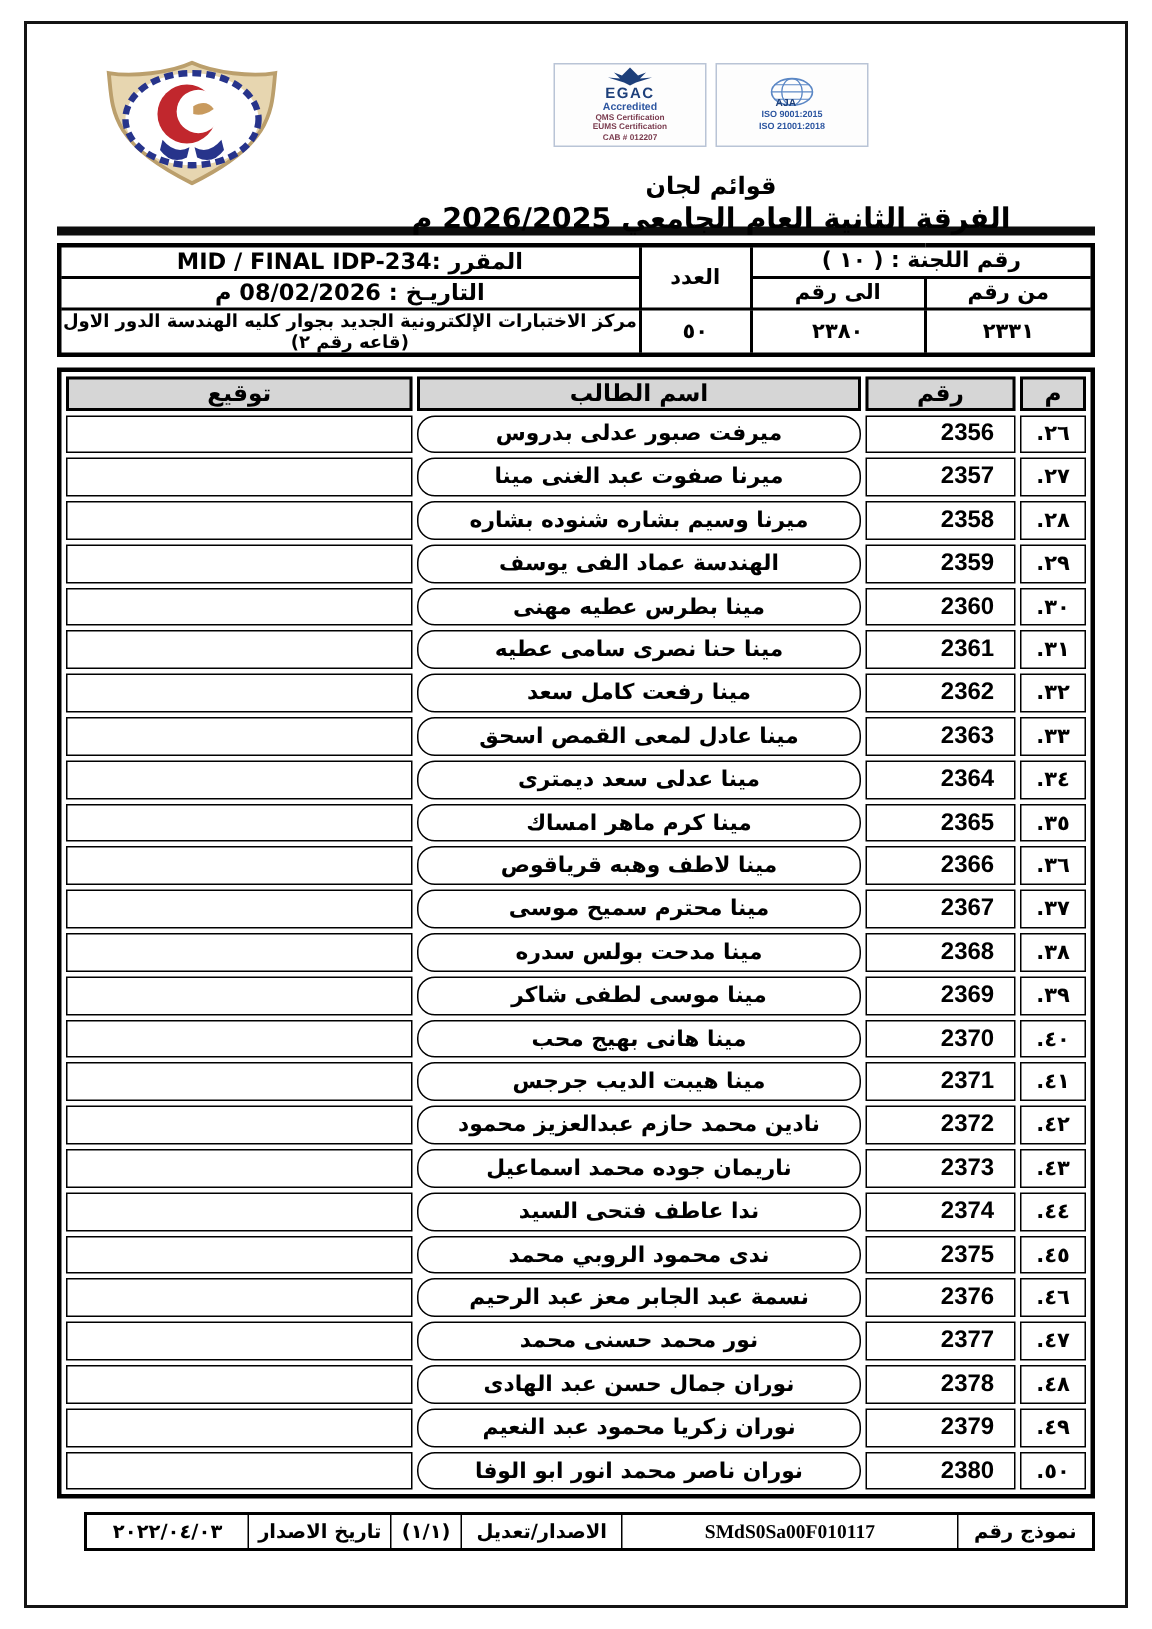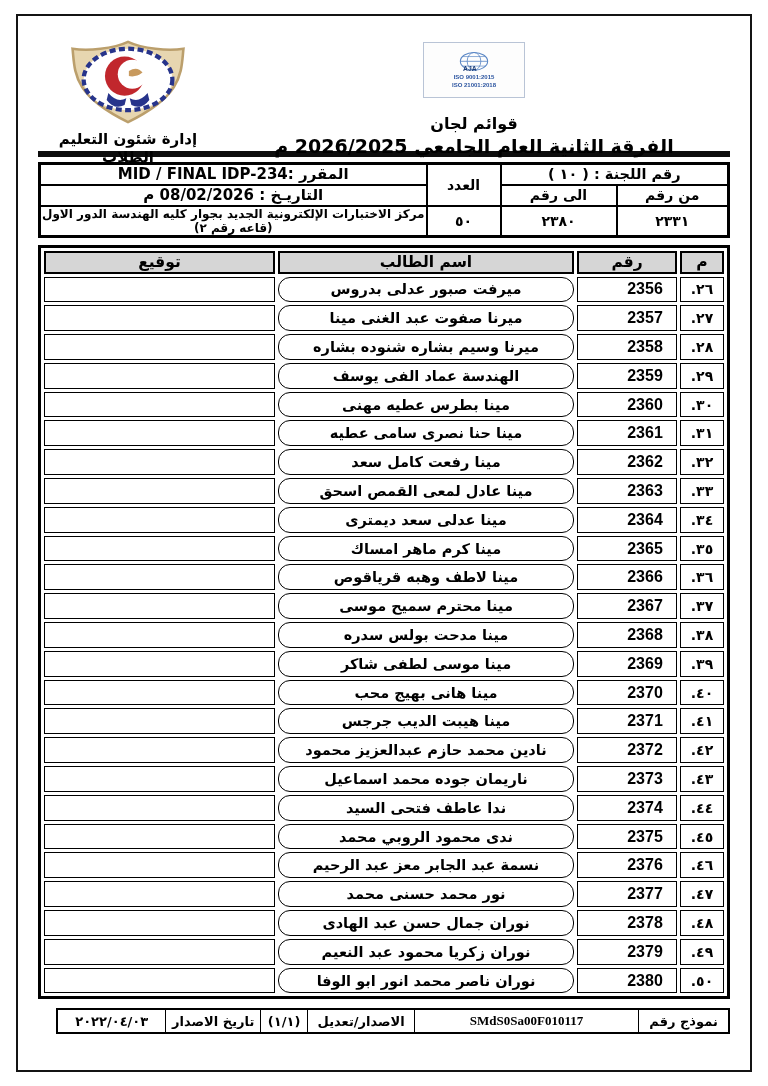--- a/index.html
+++ b/index.html
@@ -70,20 +70,30 @@
 
 <div class="page">
   <div class="frame">
 
     <div class="header">
 
 
       <div class="center-block">
         <div class="accr-row">
           <div class="accr-box">
+            <svg width="40" height="14" viewBox="0 0 60 20">
+              <path d="M30 1 L22 9 L14 6 L20 12 L8 11 L24 16 L30 19 L36 16 L52 11 L40 12 L46 6 L38 9 Z" fill="#1d3f7a"></path>
+            </svg>
+            <div class="big">EGAC</div>
+            <div class="sub">Accredited</div>
+            <div class="tiny">QMS Certification</div>
+            <div class="tiny">EUMS Certification</div>
+            <div class="tiny">CAB # 012207</div>
+          </div>
+          <div class="accr-box">
             <svg width="30" height="22" viewBox="0 0 44 32">
               <ellipse cx="22" cy="15" rx="20" ry="13" fill="none" stroke="#5b87c5" stroke-width="1.6"></ellipse>
               <ellipse cx="22" cy="15" rx="10" ry="13" fill="none" stroke="#5b87c5" stroke-width="1.2"></ellipse>
               <line x1="2" y1="15" x2="42" y2="15" stroke="#5b87c5" stroke-width="1.2"></line>
               <line x1="5" y1="8" x2="39" y2="8" stroke="#5b87c5" stroke-width="1"></line>
               <line x1="5" y1="22" x2="39" y2="22" stroke="#5b87c5" stroke-width="1"></line>
               <text x="6" y="29" font-size="10" font-weight="bold" fill="#1d3f7a" font-family="Liberation Sans, sans-serif">AJA</text>
             </svg>
             <div class="tiny2">ISO 9001:2015</div>
             <div class="tiny2">ISO 21001:2018</div>
@@ -98,21 +108,20 @@
           <svg width="128" height="84" viewBox="0 0 150 98">
             <path d="M75 2 C58 10 28 13 10 10 C13 38 10 64 75 96 C140 64 137 38 140 10 C122 13 92 10 75 2 Z" fill="#e7d6b0" stroke="#bb9f6c" stroke-width="3"></path>
             <ellipse cx="75" cy="46" rx="52" ry="36" fill="#ffffff" stroke="#27348b" stroke-width="5" stroke-dasharray="7 4"></ellipse>
             <circle cx="71" cy="42" r="23" fill="#c1272d"></circle>
             <circle cx="80" cy="40" r="17" fill="#ffffff"></circle>
             <path d="M76 36 q10 -6 16 2 q-8 6 -16 4 Z" fill="#c89a5e"></path>
             <path d="M52 62 q10 12 21 6 l-2 8 q-12 6 -21 -6 Z" fill="#27348b"></path>
             <path d="M98 62 q-10 12 -21 6 l2 8 q12 6 21 -6 Z" fill="#27348b"></path>
           </svg>
         </span>
-        <div class="caption">إدارة شئون التعليم الطلاب</div>
       </div>
     </div>
 
     <div class="divider"></div>
 
     <table class="info">
       <tbody>
           <tr>
         <td colspan="2" class="committee">رقم اللجنة : ( ١٠ )</td>
         <td rowspan="2" class="count-l" style="width:74px;">العدد</td>

